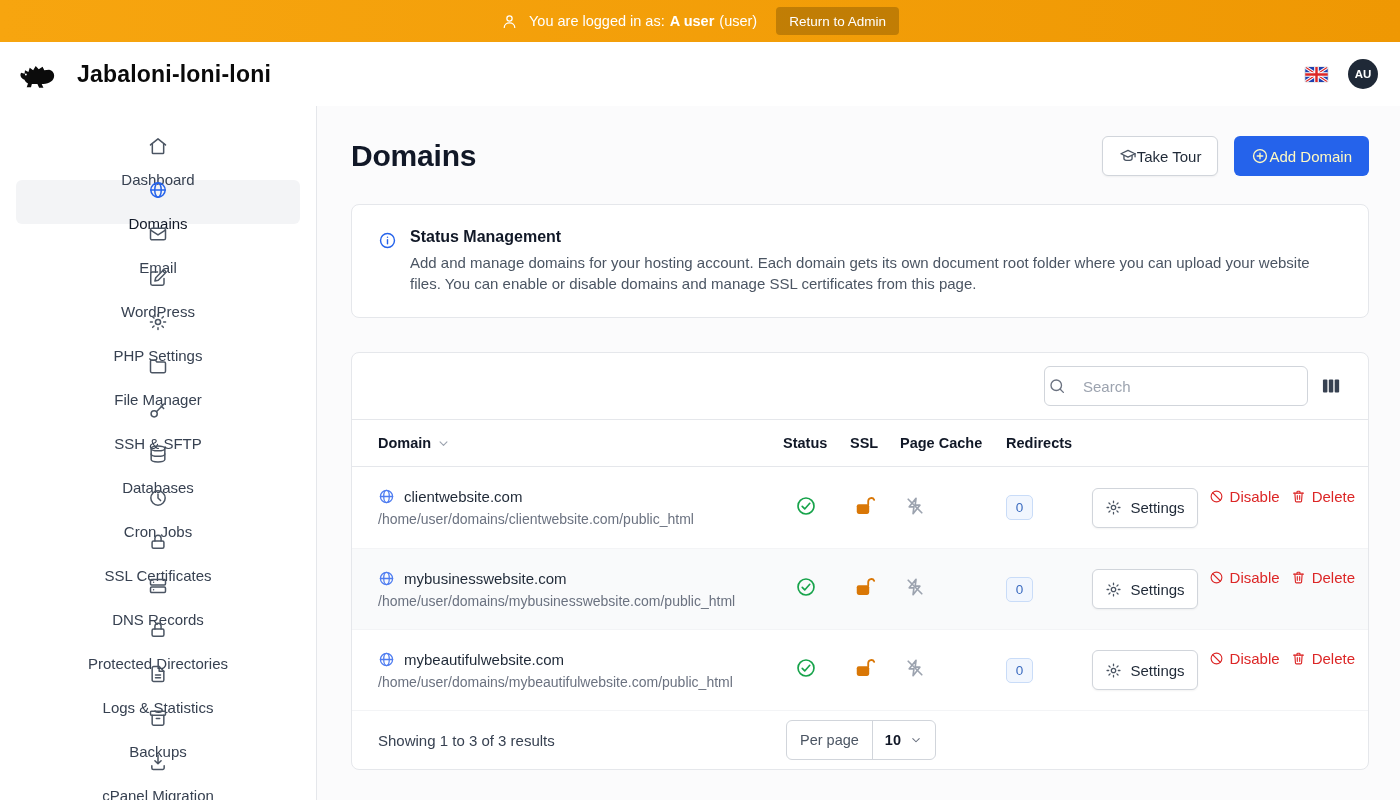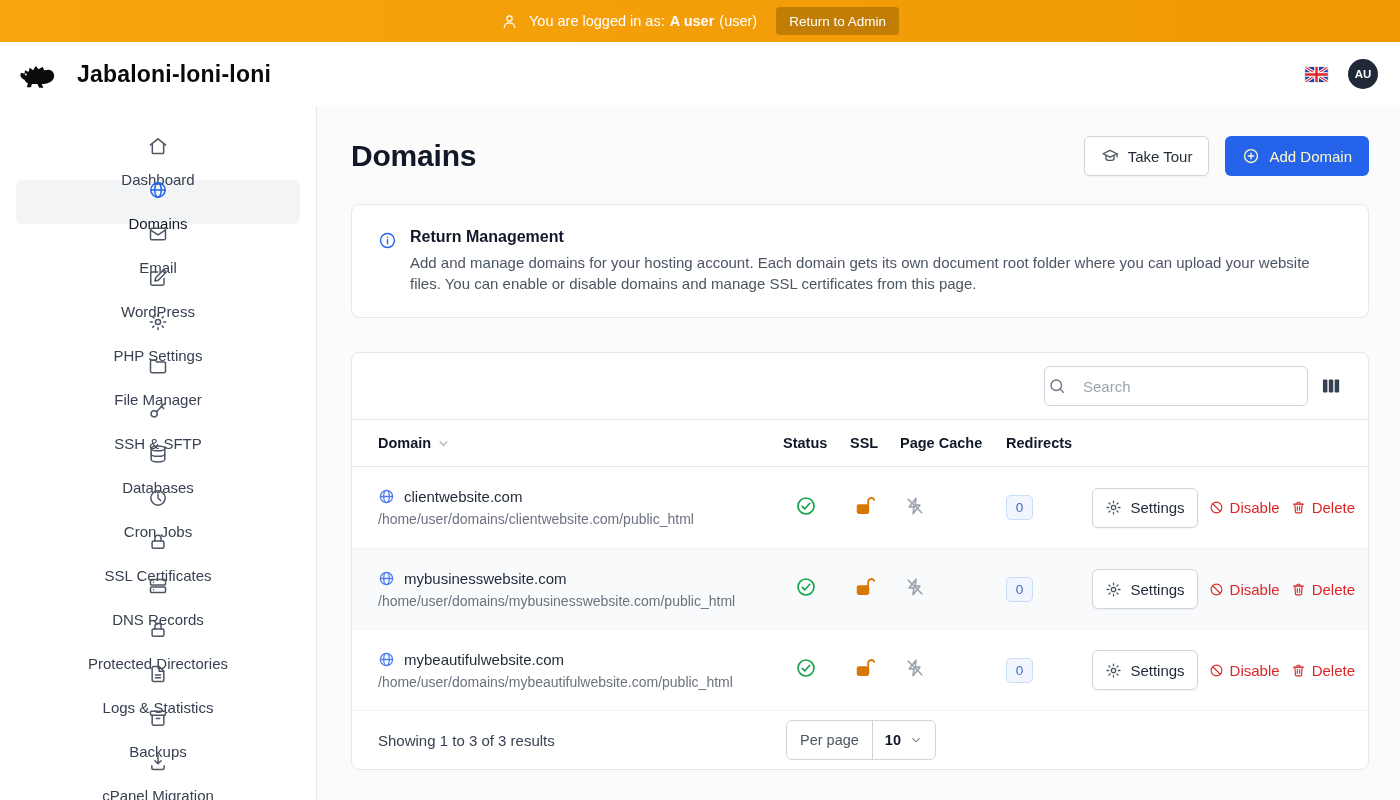--- a/index.html
+++ b/index.html
@@ -40,21 +40,21 @@
   .side-item { display: flex; align-items: center; gap: 15px; height: 44px; padding: 0 12px; border-radius: 6px; font-size: 15px; color: #374151; cursor: pointer; flex-direction: column; }
   .side-item .icn { width: 20px; height: 20px; flex: 0 0 20px; color: #4b5563; }
   .side-item.active { background: #f3f4f6; color: #111827; }
   .side-item.active .icn { color: var(--accent, #2563eb); }
 
   .main { flex: 1; background: #fbfbfc; padding: 26px 31px 0 34px; overflow: hidden; }
   .page-head { display: flex; align-items: center; justify-content: space-between; height: 48px; }
   .page-title { font-size: 30px; font-weight: 700; margin: 0; letter-spacing: -.2px; }
   .head-actions { display: flex; gap: 16px; }
 
-  .btn { display: inline-flex; align-items: center; gap: 9px; height: 40px; padding: 0 16px; border-radius: 6px; font-size: 15px; font-family: inherit; cursor: pointer; border: 1px solid transparent; }
+  .btn { display: inline-flex; align-items: center; height: 40px; padding: 0 16px; border-radius: 6px; font-size: 15px; font-family: inherit; cursor: pointer; border: 1px solid transparent; }
   .btn .bicn { width: 18px; height: 18px; }
   .btn-outline { background: #fff; border-color: #d1d5db; color: #1f2937; box-shadow: 0 1px 2px rgba(0,0,0,.05); }
   .btn-outline .bicn { color: #4b5563; }
   .btn-primary { background: var(--accent, #2563eb); color: #fef9c3; }
 
   
   .info-card { margin-top: 24px; background: #fff; border: 1px solid #e5e7eb; border-radius: 8px; padding: 23px 28px 23px 26px; display: flex; gap: 13px; }
   .info-icn { width: 19px; height: 19px; color: var(--accent, #2563eb); margin-top: 3px; flex: 0 0 19px; }
   .info-title { font-size: 16px; font-weight: 700; margin: 0 0 7px; }
   .info-desc { font-size: 15px; color: #4b5563; line-height: 1.38; margin: 0; max-width: 940px; }
@@ -81,21 +81,21 @@
   .globe-icn { width: 17px; height: 17px; color: #4f7df0; }
   .domain-name { cursor: pointer; }
   .domain-path { margin-top: 6px; font-size: 14px; color: #6b7280; }
   .cell-icn { display: inline-block; width: 22px; height: 22px; }
   .m12 { margin-left: 12px; }
   .m4 { margin-left: 4px; }
   .ok-icn { color: var(--success, #16a34a); }
   .ssl-icn { color: var(--ssl-warn, #d97706); cursor: pointer; }
   .pc-icn { color: #9ca3af; cursor: pointer; }
   .redir-badge { display: inline-flex; align-items: center; justify-content: center; min-width: 27px; height: 25px; padding: 0 8px; border: 1px solid #c9dcf8; background: #f1f6fe; color: #3c6cc0; border-radius: 5px; font-size: 13.5px; cursor: pointer; }
-  .row-actions { display: flex; align-items: center; justify-content: flex-end; gap: 11px; }
+  .row-actions { display: flex; align-items: flex-start; justify-content: flex-end; gap: 11px; }
   .settings-btn { padding: 0 12px; gap: 8px; }
   .settings-btn .bicn { width: 17px; height: 17px; }
   .link-danger { display: inline-flex; align-items: center; gap: 6px; background: none; border: none; color: var(--danger, #dc2626); font-size: 15px; font-family: inherit; cursor: pointer; padding: 0; }
   .link-danger .licn { width: 15px; height: 15px; }
 
   .t-footer { display: flex; align-items: center; padding: 0 24px 0 26px; height: 59px; border-top: 1px solid #f3f4f6; }
   .t-summary { flex: 1 1 0; font-size: 15px; color: #374151; }
   .t-spacer { flex: 1 1 0; }
   .per-page { display: flex; align-items: stretch; border: 1px solid #d1d5db; border-radius: 6px; height: 40px; overflow: hidden; background: #fff; }
   .pp-label { display: flex; align-items: center; padding: 0 13px; font-size: 14.5px; color: #4b5563; }
@@ -316,21 +316,21 @@
 
     <section class="info-card">
       <span class="info-icn">
           <svg viewBox="0 0 24 24" fill="none" stroke="currentColor" stroke-width="1.8" stroke-linecap="round" stroke-linejoin="round" width="100%" height="100%">
             <circle cx="12" cy="12" r="8.8"></circle>
             <path d="M12 11v5"></path>
             <path d="M12 7.8h.01"></path>
           </svg>
         </span>
       <div>
-        <h2 class="info-title">Return Management</h2>
+        <h2 class="info-title">Status Management</h2>
         <p class="info-desc">Add and manage domains for your hosting account. Each domain gets its own document root folder where you can upload your website files. You can enable or disable domains and manage SSL certificates from this page.</p>
       </div>
     </section>
 
     <section class="table-card">
       <div class="toolbar">
         <div class="search-box">
           <span class="search-icn">
               <svg viewBox="0 0 24 24" fill="none" stroke="currentColor" stroke-width="1.8" stroke-linecap="round" stroke-linejoin="round" width="100%" height="100%">
                 <circle cx="11" cy="11" r="7"></circle>

